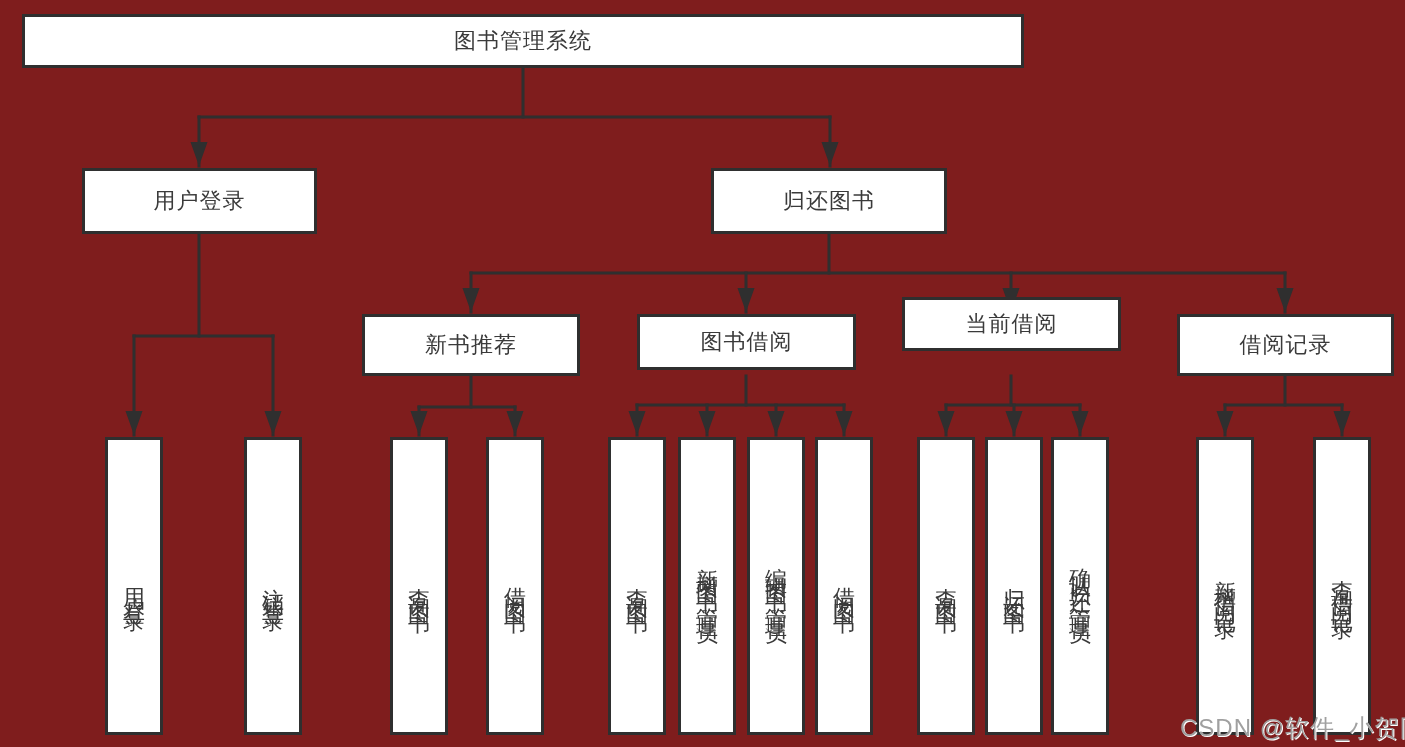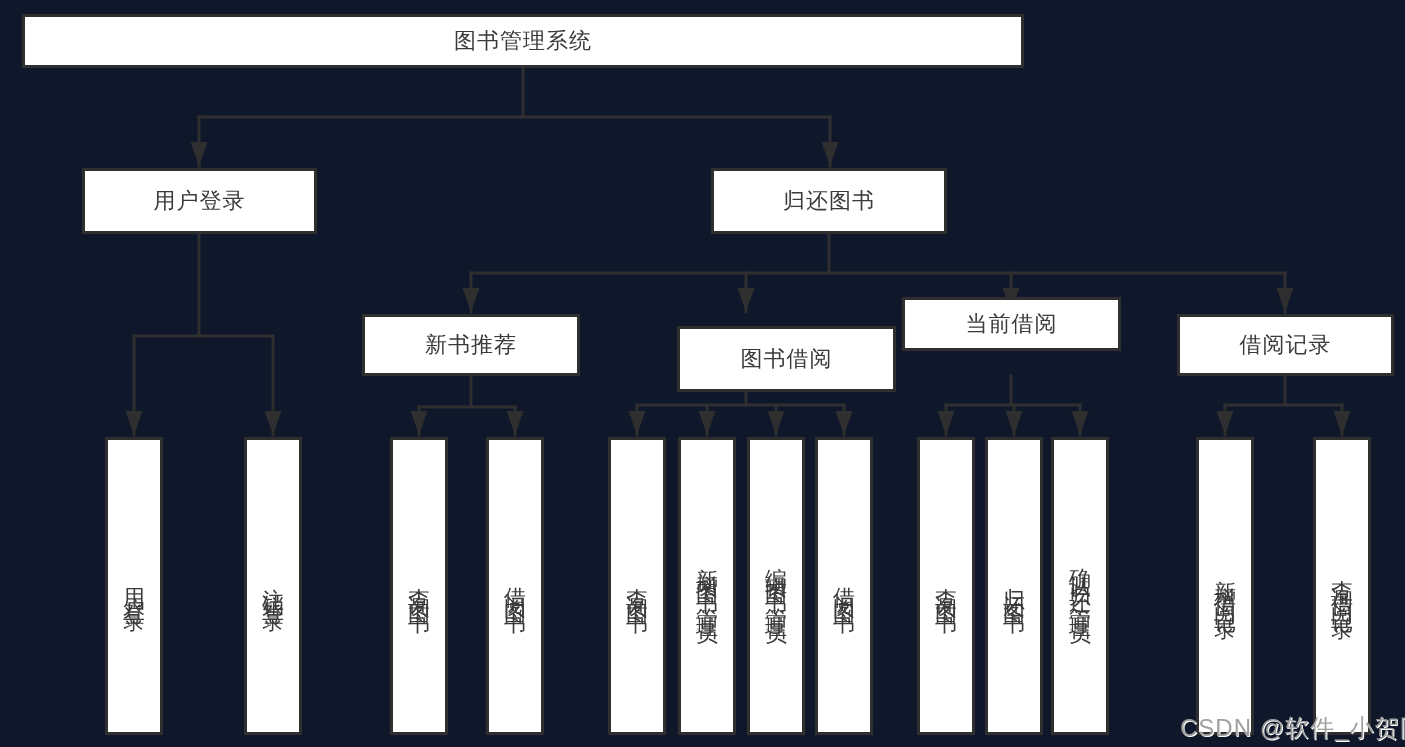--- a/index.html
+++ b/index.html
@@ -1,19 +1,19 @@
 <!DOCTYPE html>
 <html><head>
 <meta charset="utf-8">
 <style>
   html,body { margin:0; padding:0; background:#ffffff; }
   .canvas {
     position:relative;
     width:1405px; height:747px;
-    background:#0f172a;
+    background:#7f1d1d;
     font-family:"Liberation Sans", sans-serif;
     overflow:hidden;
   }
   svg.connectors { position:absolute; left:0; top:0; width:1405px; height:747px; }
   .hbox {
     position:absolute;
     box-sizing:border-box;
     background:#ffffff;
     border:3px solid #2f2f2f;
     display:flex; align-items:center; justify-content:center;
@@ -108,21 +108,21 @@
   <div class="hbox" style="left:82px; top:168px; width:235px; height:66px;">
     <span>用户登录</span>
   </div>
   <div class="hbox" style="left:711px; top:168px; width:236px; height:66px;">
     <span>归还图书</span>
   </div>
 
   <div class="hbox" style="left:362px; top:314px; width:218px; height:62px;">
     <span>新书推荐</span>
   </div>
-  <div class="hbox" style="left:637px; top:326px; width:219px; height:66px;margin-left:40px;">
+  <div class="hbox" style="left:637px; top:314px; width:219px; height:56px;">
     <span>图书借阅</span>
   </div>
   <div class="hbox" style="left:902px; top:297px; width:219px; height:54px;">
     <span>当前借阅</span>
   </div>
   <div class="hbox" style="left:1177px; top:314px; width:217px; height:62px;">
     <span>借阅记录</span>
   </div>
 
   <div class="vbox" style="left:105px;">

